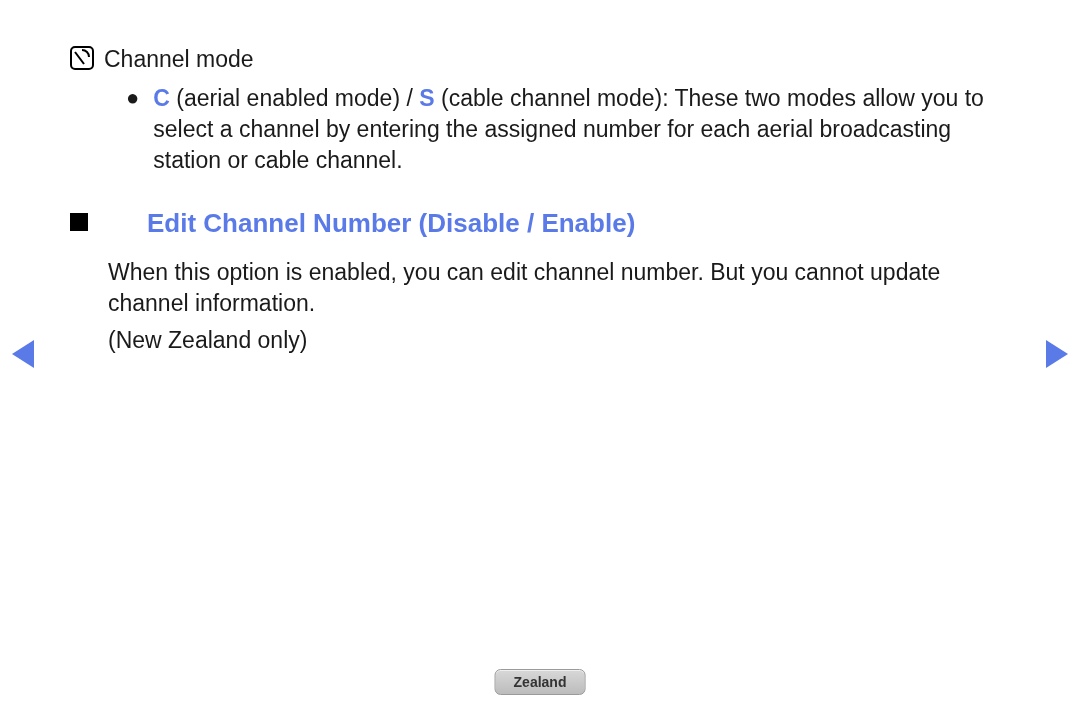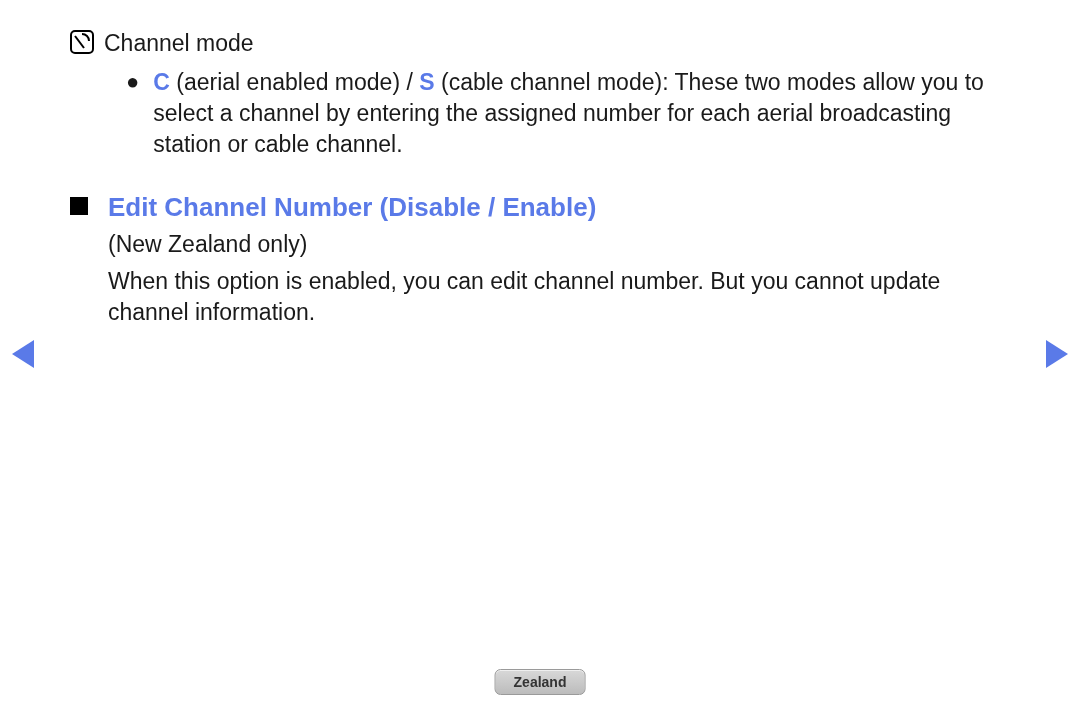--- a/index.html
+++ b/index.html
@@ -6,21 +6,21 @@
     margin: 0;
     padding: 0;
     width: 1080px;
     height: 705px;
     background: #ffffff;
     font-family: Arial, Helvetica, sans-serif;
     overflow: hidden;
     position: relative;
   }
   .content {
-    padding: 28px 70px 0 70px;
+    padding: 44px 70px 0 70px;
     font-size: 23px;
     line-height: 1.35;
     color: #1a1a1a;
     font-weight: 400;
   }
   .row {
     display: flex;
     align-items: flex-start;
     margin-bottom: 8px;
   }
@@ -41,21 +41,22 @@
     flex: 0 0 auto;
     font-size: 22px;
     line-height: 1.2;
     margin-right: 14px;
     margin-top: 2px;
   }
   .section-row {
     display: flex;
     align-items: flex-start;
     margin-top: 30px;
-    margin-bottom: 4px;
+    margin-bottom: 16px;
+    gap: 39px;
   }
   .square-icon {
     flex: 0 0 auto;
     width: 18px;
     height: 18px;
     background: #000;
     margin-right: 20px;
     margin-top: 7px;
   }
   .section-title {
@@ -125,21 +126,21 @@
     <span>
       <span class="blue-bold">C</span><span> (aerial enabled mode) / </span><span class="blue-bold">S</span><span> (cable channel mode): These two modes allow you to select a channel by entering the assigned number for each aerial broadcasting station or cable channel.</span>
     </span>
   </div>
 
   <div class="section-row">
     <span class="square-icon"></span>
     <span class="section-title">Edit Channel Number (Disable / Enable)</span>
   </div>
 
+  <div class="section-body">When this option is enabled, you can edit channel number. But you cannot update channel information.</div>
   <div class="section-body">(New Zealand only)</div>
-  <div class="section-body">When this option is enabled, you can edit channel number. But you cannot update channel information.</div>
 
 </div>
 
 <div class="nav-left"></div>
 <div class="nav-right"></div>
 
 <div class="lang-pill">Zealand</div>
 
 </body></html>

